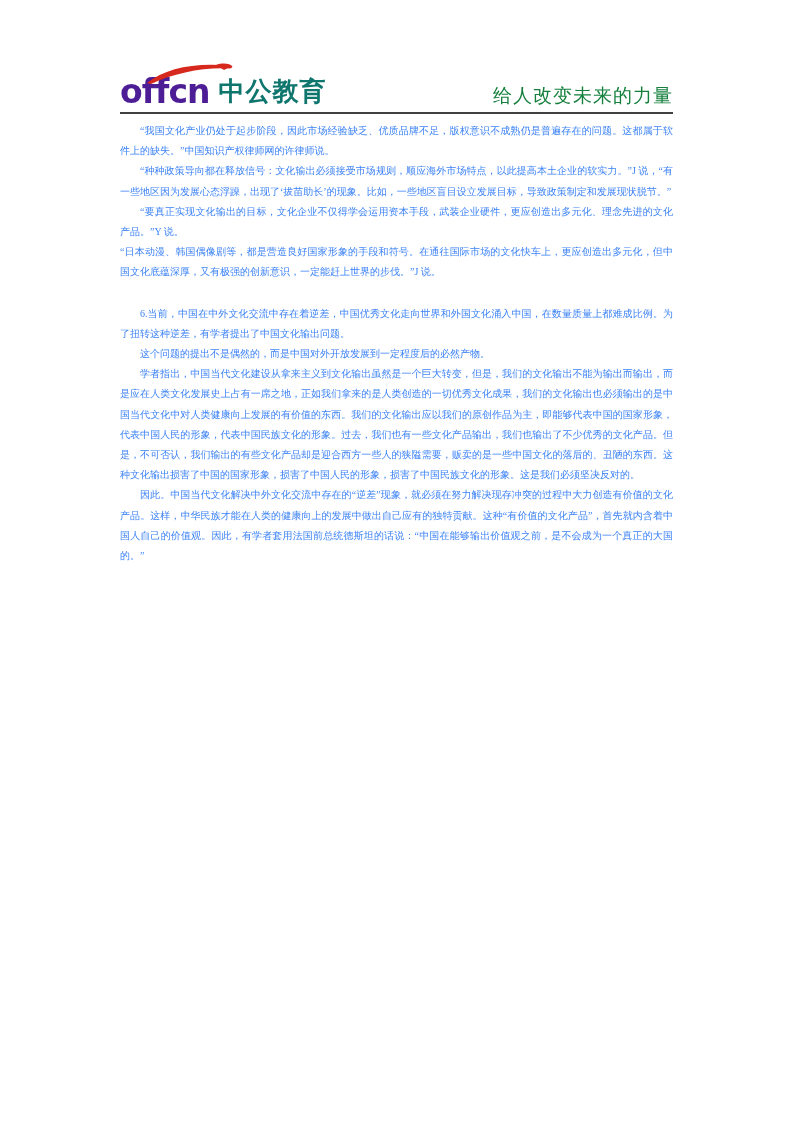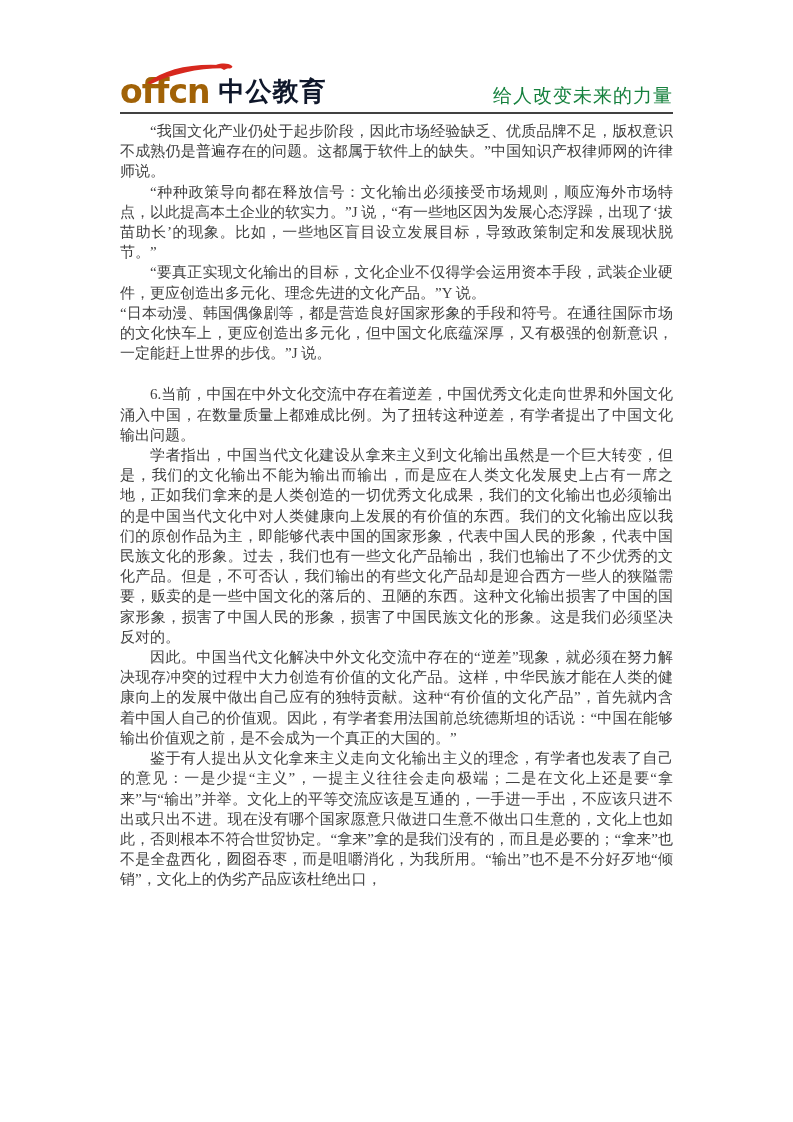--- a/index.html
+++ b/index.html
@@ -14,53 +14,53 @@
     display:flex; justify-content:space-between; align-items:flex-end;
   }
   .logo { position:relative; display:flex; align-items:flex-end; gap:9px; margin-bottom:7px; }
   .wordmark {
     font-family:"DejaVu Sans","Liberation Sans",sans-serif;
     font-weight:bold; font-size:33px; line-height:0.82; letter-spacing:-1px;
   }
   .swoosh { position:absolute; left:26px; top:-16px; width:88px; height:22px; }
   .brand {
     font-family:"Liberation Sans","DejaVu Sans",sans-serif;
-    font-weight:bold; font-size:26px; line-height:1; letter-spacing:1px; color:#0f172a;
+    font-weight:bold; font-size:26px; line-height:1; letter-spacing:1px; color:#0f766e;
     padding-bottom:1px;
   }
   .tagline { font-size:19px; color:#15803d; letter-spacing:1px; margin-bottom:3px; }
   .content { position:absolute; left:120px; top:121px; width:553px; }
   .content p {
-    margin:0; font-size:15px; line-height:20.2px; color:#404040;
+    margin:0; font-size:10px; line-height:20.2px; color:#3b82f6;
     text-align:justify; text-indent:2em;
   }
   .content p.flush { text-indent:0; }
   .content p.gap-before { margin-top:21px; }
 </style>
 </head>
 <body>
 
 <div class="page">
 
   <div class="header">
     <div class="logo">
       <svg class="swoosh" viewBox="0 0 88 22" aria-hidden="true">
         <path d="M1,21 C20,6 50,0 86,4 C87,4.5 86,6 84,6.5 C58,5 28,11 5,22 Z" fill="#d7281e"></path>
         <path d="M70,3 C76,1 82,1 86,4 L78,8 Z" fill="#d7281e"></path>
       </svg>
-      <span class="wordmark" style="color:#a16207">offcn</span>
+      <span class="wordmark" style="color:#4c1d95">offcn</span>
       <span class="brand">中公教育</span>
     </div>
     <div class="tagline">给人改变未来的力量</div>
   </div>
 
   <div class="content">
     <p>“我国文化产业仍处于起步阶段，因此市场经验缺乏、优质品牌不足，版权意识不成熟仍是普遍存在的问题。这都属于软件上的缺失。”中国知识产权律师网的许律师说。</p>
     <p>“种种政策导向都在释放信号：文化输出必须接受市场规则，顺应海外市场特点，以此提高本土企业的软实力。”J 说，“有一些地区因为发展心态浮躁，出现了‘拔苗助长’的现象。比如，一些地区盲目设立发展目标，导致政策制定和发展现状脱节。”</p>
     <p>“要真正实现文化输出的目标，文化企业不仅得学会运用资本手段，武装企业硬件，更应创造出多元化、理念先进的文化产品。”Y 说。</p>
     <p class="flush">“日本动漫、韩国偶像剧等，都是营造良好国家形象的手段和符号。在通往国际市场的文化快车上，更应创造出多元化，但中国文化底蕴深厚，又有极强的创新意识，一定能赶上世界的步伐。”J 说。</p>
     <p class="gap-before">6.当前，中国在中外文化交流中存在着逆差，中国优秀文化走向世界和外国文化涌入中国，在数量质量上都难成比例。为了扭转这种逆差，有学者提出了中国文化输出问题。</p>
+    <p>这个问题的提出不是偶然的，而是中国对外开放发展到一定程度后的必然产物。</p>
     <p>学者指出，中国当代文化建设从拿来主义到文化输出虽然是一个巨大转变，但是，我们的文化输出不能为输出而输出，而是应在人类文化发展史上占有一席之地，正如我们拿来的是人类创造的一切优秀文化成果，我们的文化输出也必须输出的是中国当代文化中对人类健康向上发展的有价值的东西。我们的文化输出应以我们的原创作品为主，即能够代表中国的国家形象，代表中国人民的形象，代表中国民族文化的形象。过去，我们也有一些文化产品输出，我们也输出了不少优秀的文化产品。但是，不可否认，我们输出的有些文化产品却是迎合西方一些人的狭隘需要，贩卖的是一些中国文化的落后的、丑陋的东西。这种文化输出损害了中国的国家形象，损害了中国人民的形象，损害了中国民族文化的形象。这是我们必须坚决反对的。</p>
     <p>因此。中国当代文化解决中外文化交流中存在的“逆差”现象，就必须在努力解决现存冲突的过程中大力创造有价值的文化产品。这样，中华民族才能在人类的健康向上的发展中做出自己应有的独特贡献。这种“有价值的文化产品”，首先就内含着中国人自己的价值观。因此，有学者套用法国前总统德斯坦的话说：“中国在能够输出价值观之前，是不会成为一个真正的大国的。”</p>
-    <p>鉴于有人提出从文化拿来主义走向文化输出主义的理念，有学者也发表了自己的意见：一是少提“主义”，一提主义往往会走向极端；二是在文化上还是要“拿来”与“输出”并举。文化上的平等交流应该是互通的，一手进一手出，不应该只进不出或只出不进。现在没有哪个国家愿意只做进口生意不做出口生意的，文化上也如此，否则根本不符合世贸协定。“拿来”拿的是我们没有的，而且是必要的；“拿来”也不是全盘西化，囫囵吞枣，而是咀嚼消化，为我所用。“输出”也不是不分好歹地“倾销”，文化上的伪劣产品应该杜绝出口，</p>
   </div>
 
 </div>
 
 </body></html>

